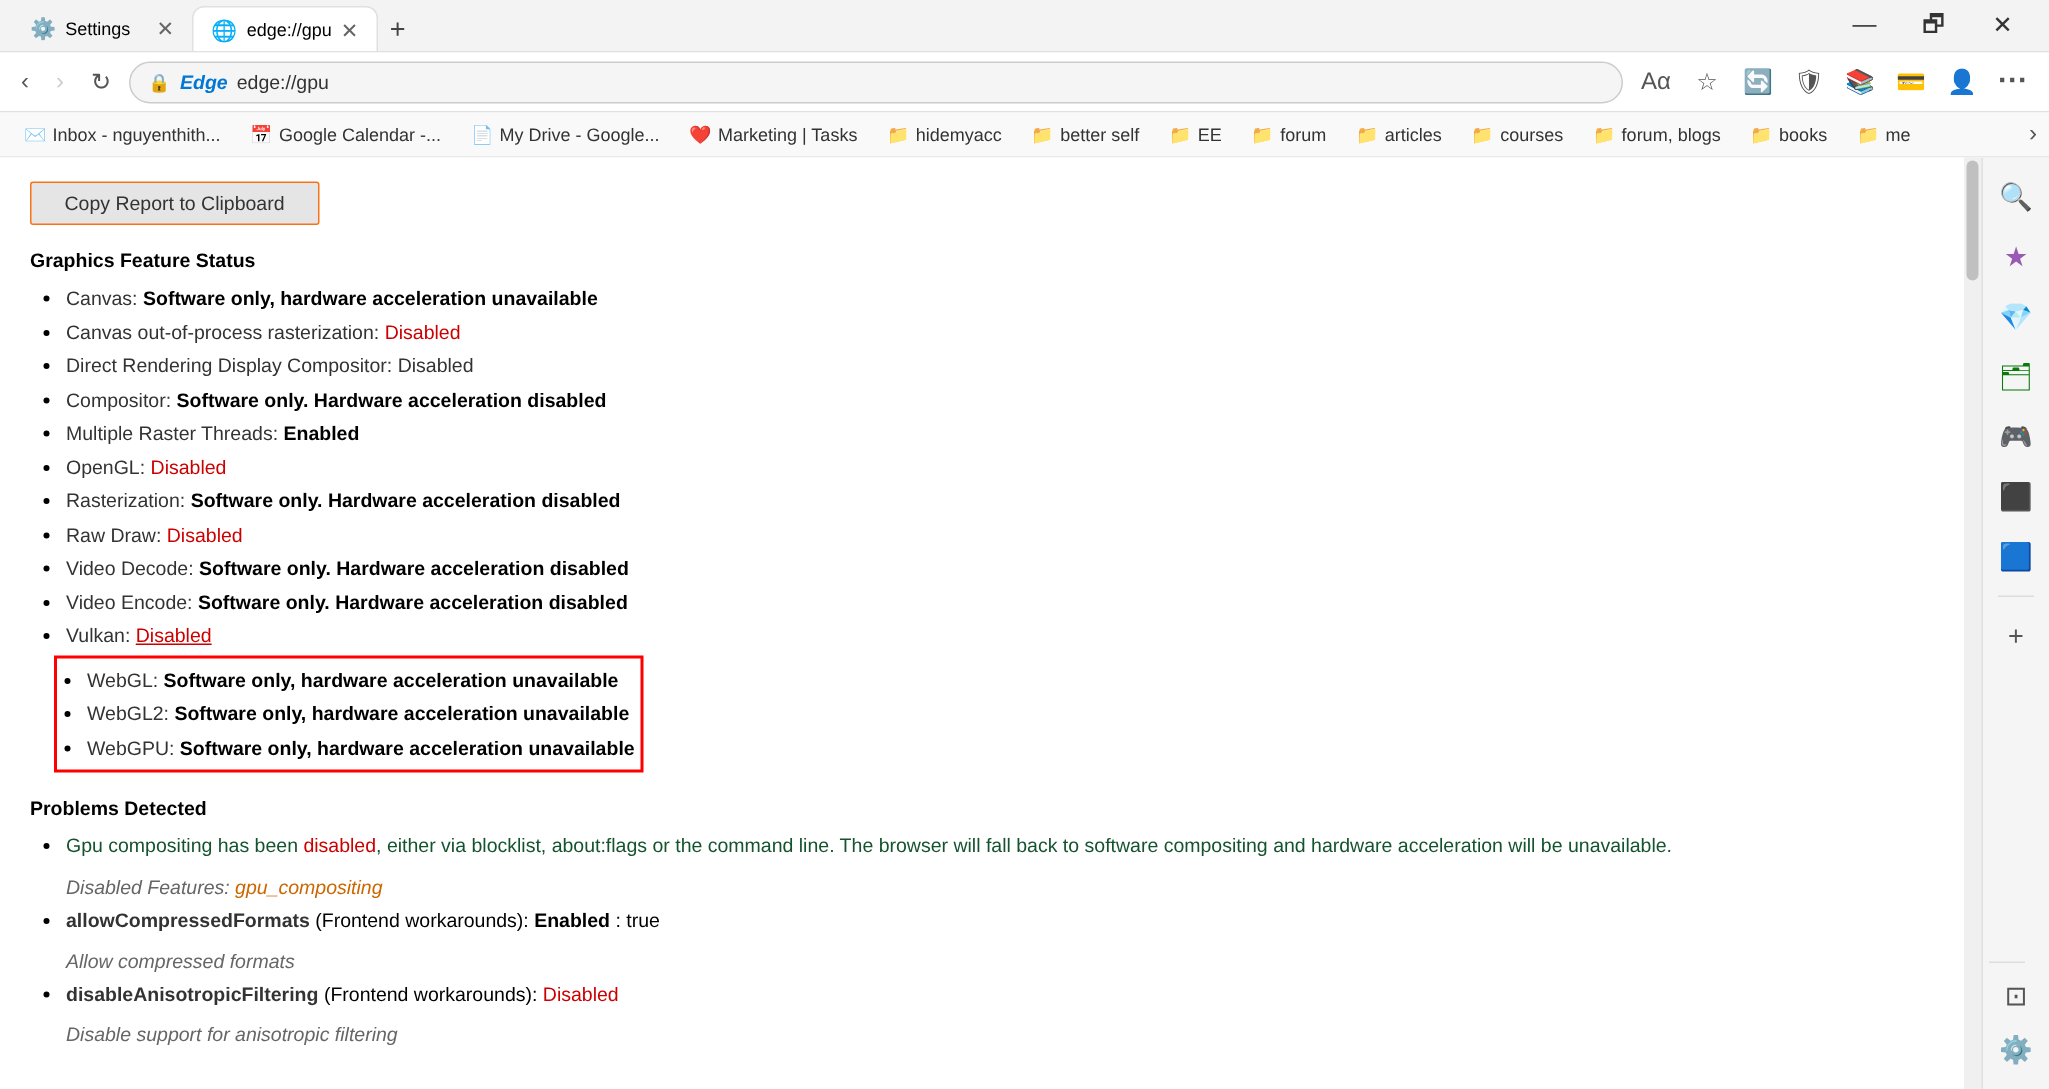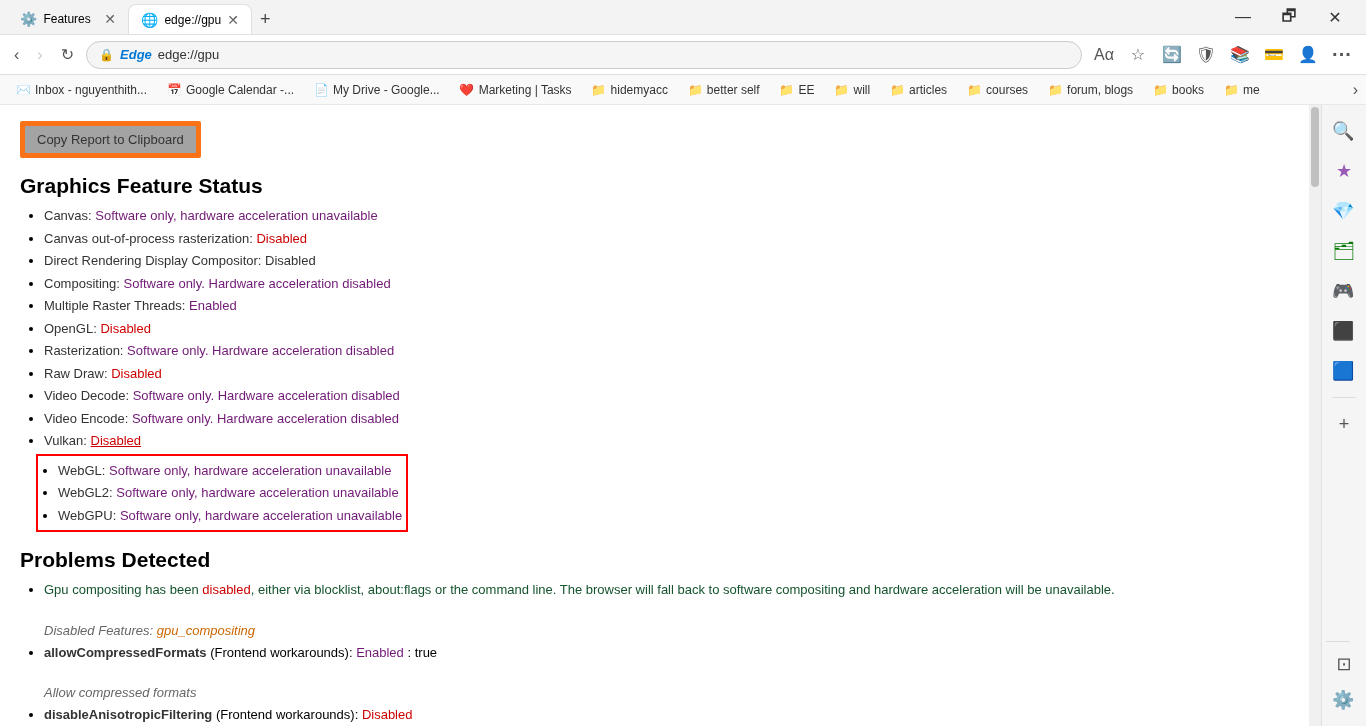--- a/index.html
+++ b/index.html
@@ -156,62 +156,62 @@
     .main-content {
       margin-right: 57px;
       height: calc(726px - 105px);
       overflow-y: auto;
       padding: 16px 20px;
       background: #fff;
     }
 
     
     .copy-btn {
-      border: 5px solid #f97316;
-      background: #a3a3a3;
-      padding: 6px 12px;
+      border: 1px solid #f97316;
+      background: #e5e5e5;
+      padding: 6px 22px;
       font-size: 13px;
       cursor: pointer;
       border-radius: 2px;
       margin-bottom: 16px;
       color: #333;
     }
 
     
     .section-title {
-      font-size: 21px;
+      font-size: 13px;
       font-weight: bold;
       color: #000;
       margin: 16px 0 8px 0;
     }
     .section-title.first { margin-top: 0; }
 
     ul { margin: 0; padding: 0; list-style: disc; padding-left: 24px; }
     li { margin: 3px 0; line-height: 1.5; font-size: 13px; }
 
-    .status-green { color: #701a75; }
+    .status-green { color: #000000; font-weight: bold; }
     .status-red { color: #cc0000; }
     .label-text { color: #333; }
 
-    .italic-text { font-style: italic; color: #666; margin-left: 0; display: block; margin-top: 20px; }
+    .italic-text { font-style: italic; color: #666; margin-left: 0; display: block; margin-top: 7px; }
 
     .problems-text { color: #14532d; line-height: 1.6; }
     .disabled-text { color: #cc0000; }
     .italic-orange { font-style: italic; color: #cc6600; }
 
     .bold-label { font-weight: bold; color: #333; text-align: right; }
   </style>
 </head>
 <body>
 
 <div class="title-bar">
   <div class="tab-group">
     <div class="tab">
       <span class="tab-icon">⚙️</span>
-      <span class="tab-title">Features</span>
+      <span class="tab-title">Settings</span>
       <span class="tab-close">✕</span>
     </div>
     <div class="tab active">
       <span class="tab-icon">🌐</span>
       <span class="tab-title">edge://gpu</span>
       <span class="tab-close">✕</span>
     </div>
     <button class="new-tab-btn">+</button>
   </div>
   <div class="window-controls">
@@ -266,21 +266,21 @@
   <div class="bookmark-item">
     <span class="bookmark-icon">📁</span>
     <span>better self</span>
   </div>
   <div class="bookmark-item">
     <span class="bookmark-icon">📁</span>
     <span>EE</span>
   </div>
   <div class="bookmark-item">
     <span class="bookmark-icon">📁</span>
-    <span>will</span>
+    <span>forum</span>
   </div>
   <div class="bookmark-item">
     <span class="bookmark-icon">📁</span>
     <span>articles</span>
   </div>
   <div class="bookmark-item">
     <span class="bookmark-icon">📁</span>
     <span>courses</span>
   </div>
   <div class="bookmark-item">
@@ -329,21 +329,21 @@
     <li>
       <span class="label-text">Canvas: </span><span class="status-green">Software only, hardware acceleration unavailable</span>
     </li>
     <li>
       <span class="label-text">Canvas out-of-process rasterization: </span><span class="status-red">Disabled</span>
     </li>
     <li>
       <span class="label-text">Direct Rendering Display Compositor: </span><span class="label-text">Disabled</span>
     </li>
     <li>
-      <span class="label-text">Compositing: </span><span class="status-green">Software only. Hardware acceleration disabled</span>
+      <span class="label-text">Compositor: </span><span class="status-green">Software only. Hardware acceleration disabled</span>
     </li>
     <li>
       <span class="label-text">Multiple Raster Threads: </span><span class="status-green">Enabled</span>
     </li>
     <li>
       <span class="label-text">OpenGL: </span><span class="status-red">Disabled</span>
     </li>
     <li>
       <span class="label-text">Rasterization: </span><span class="status-green">Software only. Hardware acceleration disabled</span>
     </li>

